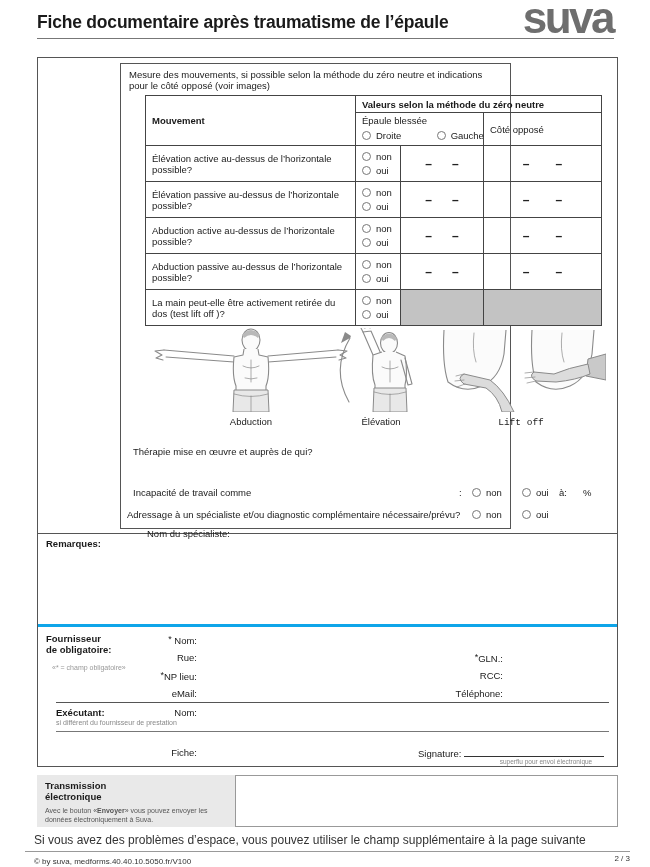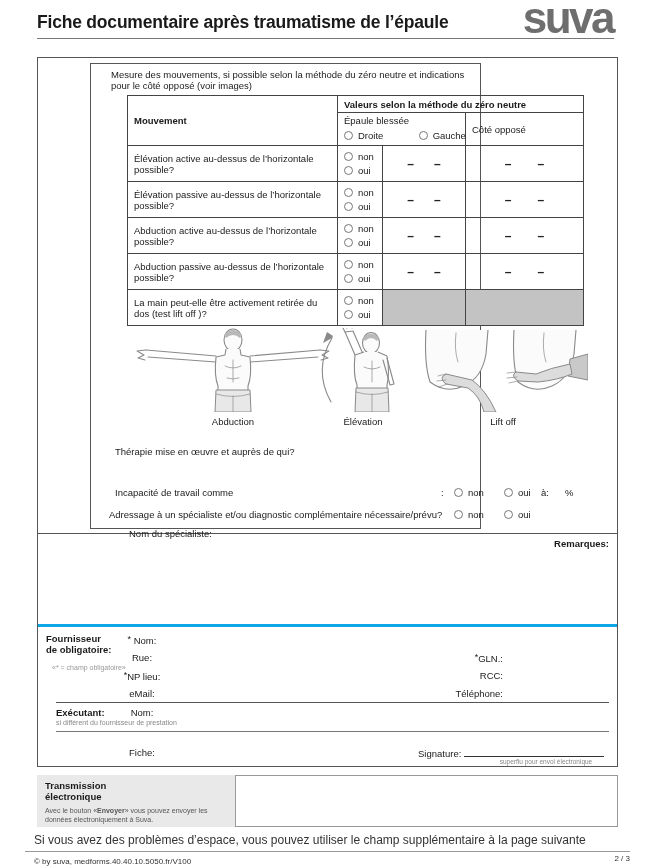--- a/index.html
+++ b/index.html
@@ -10,21 +10,21 @@
     font-size:9.5px; color:#1a1a1a; overflow:hidden;
   }
   
   .hdr { position:relative; height:57px; }
   .hdr-title { position:absolute; left:37px; top:12px; font-size:17.5px; font-weight:bold; letter-spacing:-0.2px; }
   .hdr-logo { position:absolute; right:37px; top:-4px; font-size:44px; font-weight:bold; color:#6e6e6e; letter-spacing:-2.5px; line-height:1; }
   .hdr-rule { position:absolute; left:37px; right:36px; top:38px; border-top:1.5px solid #777; }
   
   .main-box { margin-left:37px; width:581px; border:1px solid #555; }
   
-  .mesure-box { margin:5px 0 4px 52px; width:391px; height:466px; border:1px solid #555; position:relative;padding-left:12px; }
+  .mesure-box { margin:5px 0 4px 82px; width:391px; height:466px; border:1px solid #555; position:relative; }
   .mesure-intro { padding:5px 8px 4px 8px; }
   table.mv { border-collapse:collapse; margin-left:24px; width:456px; table-layout:fixed; }
   table.mv th, table.mv td { border:1px solid #444; vertical-align:middle; padding:2px 6px; font-weight:normal; text-align:left; }
   table.mv .b { font-weight:bold; }
   .hrow1 td { height:17px; }
   .hrow2 td { height:32px; }
   .drow td { height:36px; }
   .radio { display:inline-block; width:9px; height:9px; border:1px solid #777; border-radius:50%; background:#fff; vertical-align:-1px; margin-right:5px; }
   .rline { line-height:14px; white-space:nowrap; }
   .hradios { margin-top:3px; white-space:nowrap; }
@@ -42,27 +42,27 @@
   .qrow2 { margin-top:7px; }
   .qrow .lbl { position:absolute; left:12px; top:0; }
   .qrow2 .lbl { left:6px; }
   .qrow .colon { position:absolute; left:338px; top:0; }
   .qrow .r1 { position:absolute; left:351px; top:0; white-space:nowrap; }
   .qrow .r2 { position:absolute; left:401px; top:0; white-space:nowrap; }
   .qrow .at { position:absolute; left:438px; top:0; }
   .qrow .pct { position:absolute; left:462px; top:0; }
   .specialist { margin:4px 0 0 26px; }
   
-  .remarks { border-top:1px solid #555; height:91px;text-align:right; }
+  .remarks { border-top:1px solid #555; height:91px; }
   .remarks-label { padding:4px 8px; font-weight:bold; }
   
   .provider { border-top:3px solid #0ea5e9; height:78px; position:relative; }
   .p-title { position:absolute; left:8px; top:6px; font-weight:bold; line-height:11px; }
   .p-note { position:absolute; left:14px; top:37px; font-size:7px; color:#999; }
-  .flabel  { position:absolute; left:49px;  width:110px; text-align:center; }
+  .flabel  { position:absolute; left:49px;  width:110px; text-align:right; }
   .flabel2 { position:absolute; left:325px; width:140px; text-align:right; }
   .star { font-size:9px; vertical-align:2px; }
   
   .executor { height:64px; position:relative; }
   .x-rule-top { position:absolute; left:18px; right:8px; top:0; border-top:1px solid #555; }
   .x-rule-bot { position:absolute; left:18px; right:8px; top:29px; border-top:1px solid #777; }
   .x-title { position:absolute; left:18px; top:5px; font-weight:bold; }
   .x-sub { position:absolute; left:18px; top:17px; font-size:7px; color:#888; }
   .sig { position:absolute; left:380px; top:45px; white-space:nowrap; }
   .sig-line { display:inline-block; width:140px; border-bottom:1px solid #333; height:10px; }
@@ -241,21 +241,21 @@
             <ellipse class="skf" cx="78" cy="15" rx="8.5" ry="10.5"></ellipse>
             <path d="M70,10 Q78,1 86,10 L84,13 Q78,7 72,13 Z" fill="#b9b9b9" stroke="none"></path>
             <path class="skf" d="M71,24 L62,27 Q60,47 64,57 L64,68 L94,68 L94,57 Q97,45 94,28 L85,24"></path>
             <path class="sk" d="M94,30 L101,56 M90,32 L97,57 L101,56"></path>
             <path class="sk thin" d="M79,33 L79,54 M71,39 Q79,43 87,39"></path>
             <path d="M63,60 L95,60 L96,84 L62,84 Z" fill="#e8e8e8" stroke="#8a8a8a" stroke-width="1"></path>
             <path class="sk thin" d="M63,64 Q79,69 95,64 M79,66 L79,84"></path>
           </svg>
           <div class="fig-label">Élévation</div>
         </div>
-        <div class="fig" style="left:315px; width:170px;">
+        <div class="fig" style="left:315px; width:170px;font-family:Liberation Mono, monospace;">
           <svg width="170" height="84" viewBox="0 0 170 84">
             <path class="skf" d="M8,2 Q6,36 12,54 Q28,66 46,58 Q64,50 68,26 L70,2"></path>
             <path class="sk thin" d="M38,5 Q36,22 40,34"></path>
             <path d="M78,84 Q68,62 54,52 L28,46 Q20,50 28,56 L50,60 Q62,68 66,84 Z" fill="#dcdcdc" stroke="#8a8a8a" stroke-width="1"></path>
             <path class="sk thin" d="M28,46 l-8,2 m8,4 l-9,1 m10,3 l-8,3"></path>
             <path class="skf" d="M96,2 Q94,36 100,54 Q116,66 134,58 Q152,50 156,26 L158,2"></path>
             <path class="sk thin" d="M126,5 Q124,22 128,34"></path>
             <path d="M170,26 L152,31 L150,48 L170,52 Z" fill="#c9c9c9" stroke="#8a8a8a" stroke-width="1"></path>
             <path d="M152,36 Q132,40 118,46 L98,44 Q92,48 100,53 L120,54 Q140,52 154,46 Z" fill="#dcdcdc" stroke="#8a8a8a" stroke-width="1"></path>
             <path class="sk thin" d="M98,44 l-9,1 m10,4 l-10,1 m11,3 l-9,2"></path>

